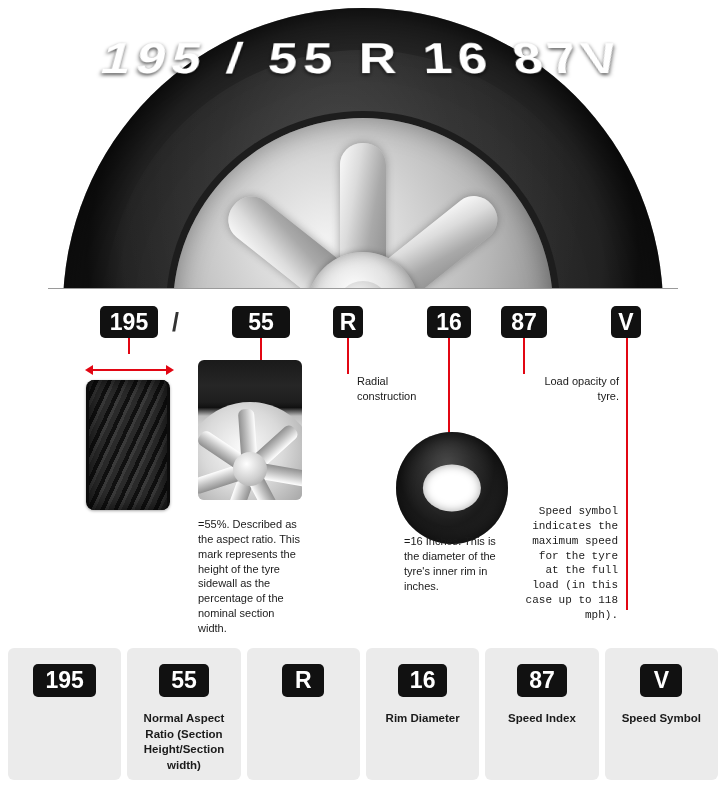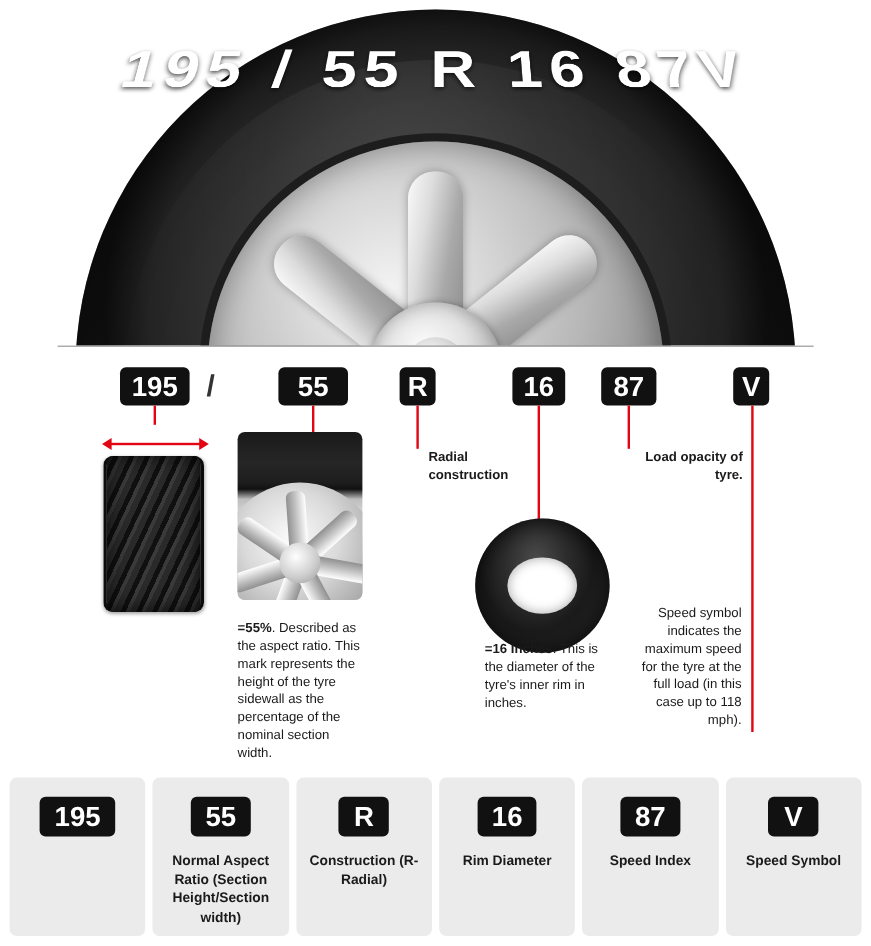--- a/index.html
+++ b/index.html
@@ -219,21 +219,21 @@
     box-shadow: inset 0 0 10px rgba(0,0,0,0.35);
   }
 
   
   .caption {
     position: absolute;
     font-size: 11px;
     line-height: 1.35;
     color: #1a1a1a;
   }
-  .caption b { font-weight: bold; margin-top: 17px; }
+  .caption b { font-weight: normal; margin-top: 17px; }
   .caption.right { text-align: right; }
 
   
   #legend {
     position: absolute;
     left: 8px; top: 648px;
     width: 710px; height: 132px;
     display: flex;
     gap: 6px;
   }
@@ -351,35 +351,34 @@
   </div>
 
   <div class="caption" style="left:533px; top:374px; width:86px;text-align:right;">
     <b>Load opacity of tyre.</b>
   </div>
 
   <div class="caption" style="left:404px; top:534px; width:106px;">
     <b>=16 Inches</b><span>. This is the diameter of the tyre's inner rim in inches.</span>
   </div>
 
-  <div class="caption right" style="left:524px; top:504px; width:94px;">
+  <div class="caption right" style="left:524px; top:504px; width:94px;font-family:Liberation Mono, monospace;">
     <span>Speed symbol indicates the maximum speed for the tyre at the full load (in this case up to 118 mph).</span>
   </div>
 
   <div id="legend">
     <div class="legend-card">
       <div class="legend-chip">195</div>
     </div>
     <div class="legend-card">
       <div class="legend-chip">55</div>
       <div class="legend-label">Normal Aspect Ratio (Section Height/Section width)</div>
     </div>
     <div class="legend-card">
       <div class="legend-chip">R</div>
-      <div class="legend-label">Construction (R-Radial)</div>
     </div>
     <div class="legend-card">
       <div class="legend-chip">16</div>
       <div class="legend-label">Rim Diameter</div>
     </div>
     <div class="legend-card">
       <div class="legend-chip">87</div>
       <div class="legend-label">Speed Index</div>
     </div>
     <div class="legend-card">

